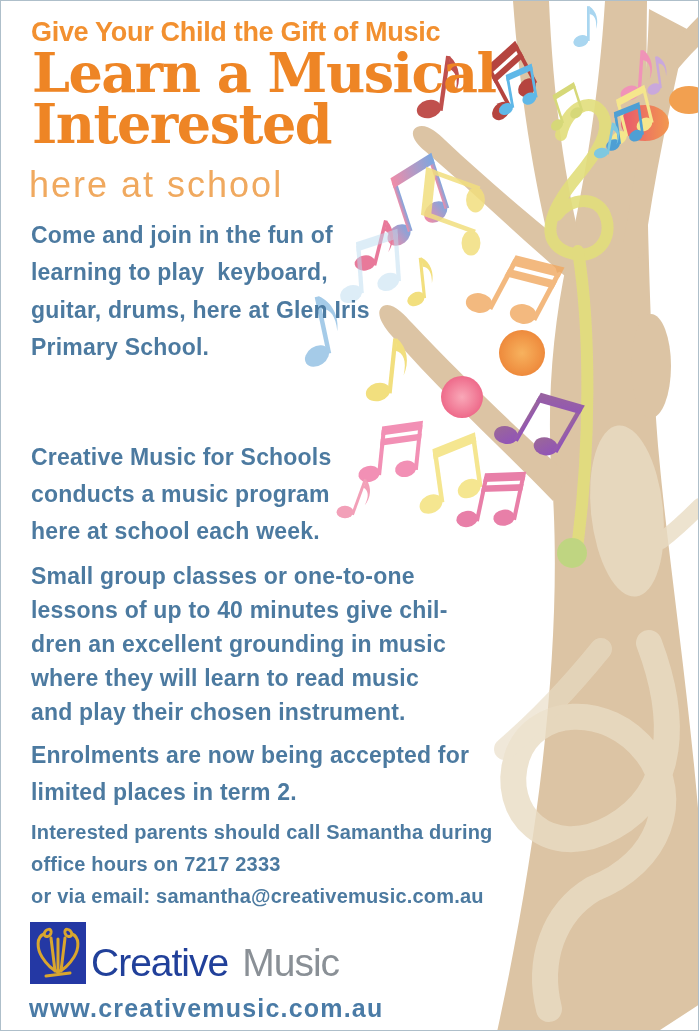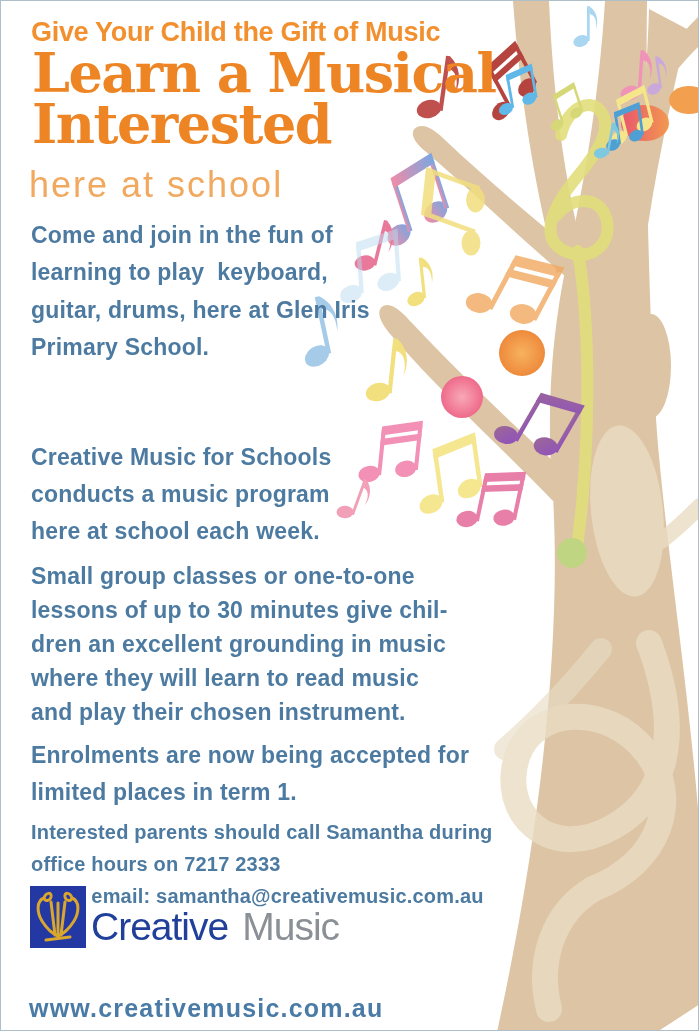--- a/index.html
+++ b/index.html
@@ -30,21 +30,21 @@
   }
   .para{
     left:30px; width:600px; font-weight:bold; color:var(--body-blue); letter-spacing:0.2px;
   }
   .p1{top:216px; font-size:23px; line-height:1.63;}
   .p2{top:438px; font-size:23px; line-height:1.6;}
   .p3{top:558px; font-size:23px; line-height:1.48;}
   .p4{top:736px; font-size:23px; line-height:1.6;}
   .p5{top:815px; font-size:20px; line-height:1.6;}
   .logo{
-    position:absolute; z-index:2; left:28px; top:884px; display:flex; align-items:flex-end; gap:4px;
+    position:absolute; z-index:2; left:28px; top:920px; display:flex; align-items:flex-end; gap:4px;
   }
   .logo .mark{width:58px; height:64px; display:block;}
   .logo .brand{font-size:39px; font-weight:normal; letter-spacing:-1px; line-height:1; padding-bottom:3px;}
   .brand1{color:var(--logo-blue);}
   .brand2{color:var(--logo-gray); margin-left:10px;}
   .url{
     left:28px; top:993px; font-size:25px; font-weight:bold; letter-spacing:1.2px;
     color:var(--url-blue);
   }
 </style>
@@ -155,26 +155,26 @@
   <div class="txt subtitle">here at school</div>
 
   <p class="txt para p2">Creative Music for Schools
 conducts a music program
 here at school each week.</p>
   <p class="txt para p1">Come and join in the fun of
 learning to play  keyboard,
 guitar, drums, here at Glen Iris
 Primary School.</p>
   <p class="txt para p3">Small group classes or one-to-one
-lessons of up to 30 minutes give chil-
+lessons of up to 40 minutes give chil-
 dren an excellent grounding in music
 where they will learn to read music
 and play their chosen instrument.</p>
   <p class="txt para p4">Enrolments are now being accepted for
-limited places in term 1.</p>
+limited places in term 2.</p>
   <p class="txt para p5">Interested parents should call Samantha during
 office hours on 7217 2333
 or via email: samantha@creativemusic.com.au</p>
 
   <div class="logo">
     <svg class="mark" viewBox="0 0 58 64" aria-hidden="true">
       <rect x="1" y="1" width="56" height="62" fill="#2438A4"></rect>
       <g stroke="#D9A62E" fill="none" stroke-width="3" stroke-linecap="round">
         <path d="M15 13 C7 16 8 28 13 36 C18 44 24 49 29 51"></path>
         <path d="M43 13 C51 16 50 28 45 36 C40 44 34 49 29 51"></path>

